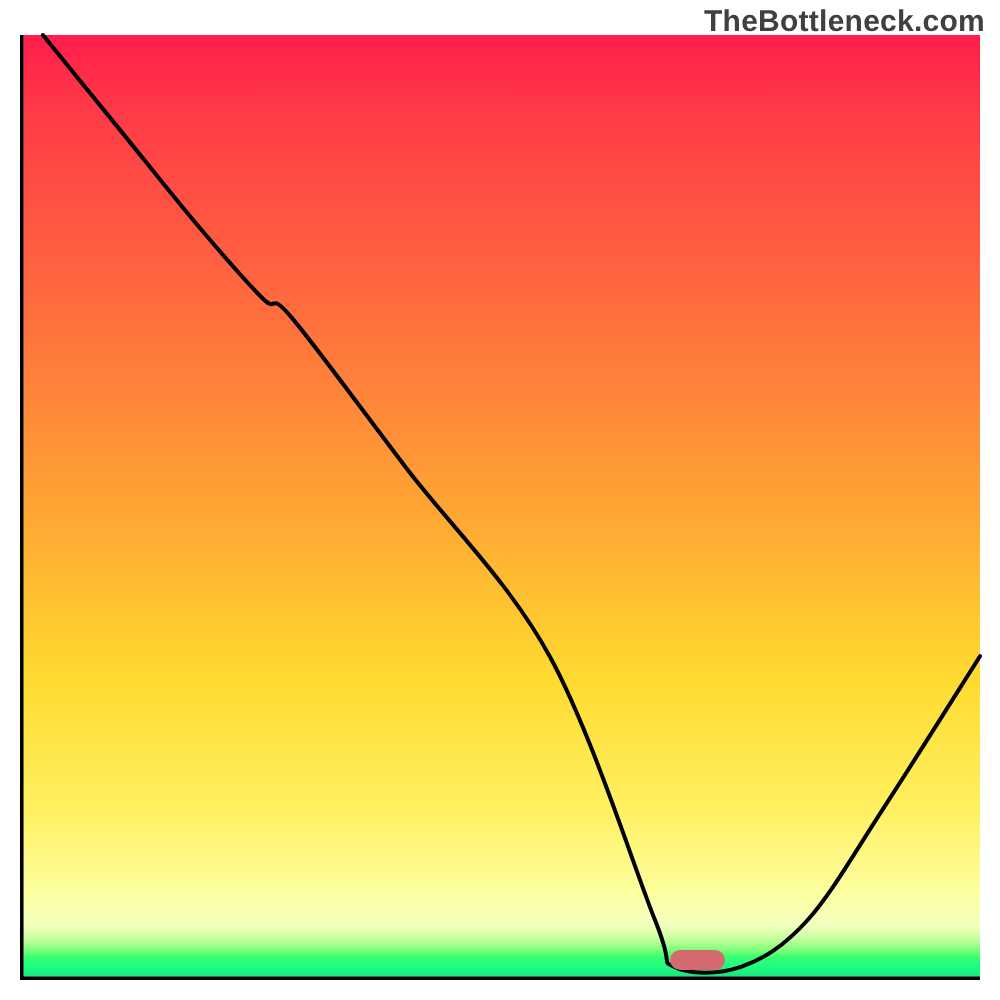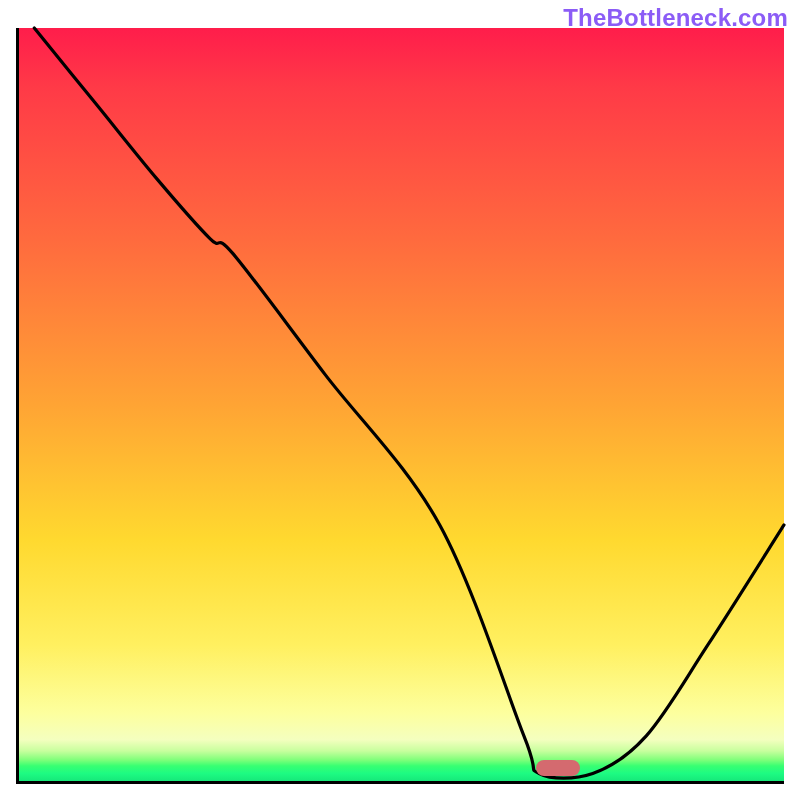--- a/index.html
+++ b/index.html
@@ -14,21 +14,21 @@
   .frame {
     position: relative;
     width: 800px;
     height: 800px;
     background: #ffffff;
   }
   .watermark {
     position: absolute;
     top: 4px;
     right: 12px;
-    color: #8b5cf6;
+    color: #404040;
     font-size: 24px;
     font-weight: 600;
     letter-spacing: 0.2px;
     user-select: none;
     z-index: 4;
   }
   .plot-area {
     position: absolute;
     
     left: 16px;

